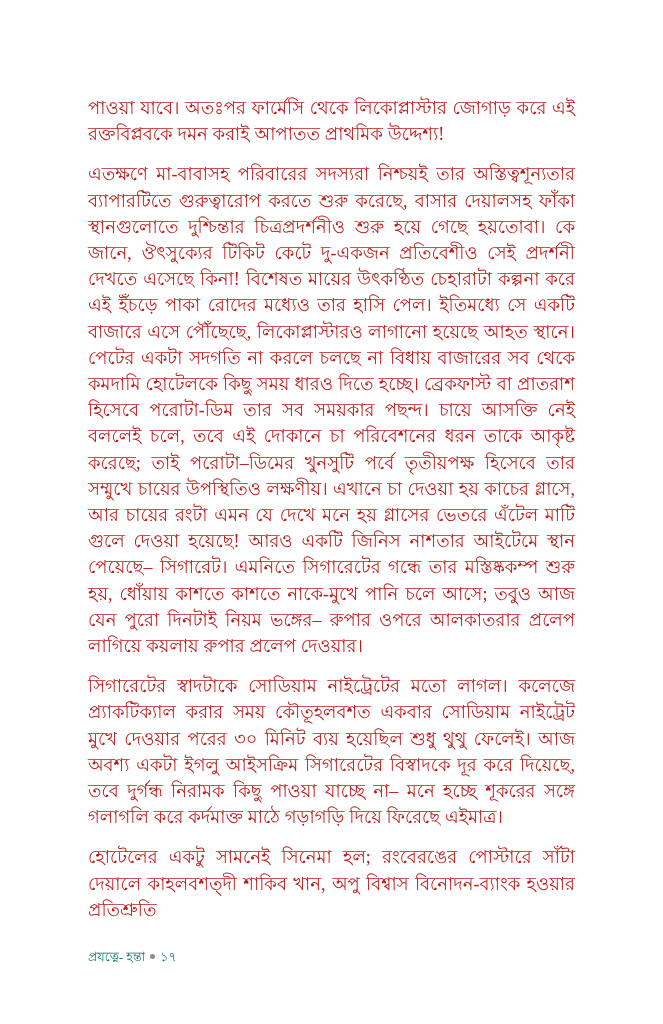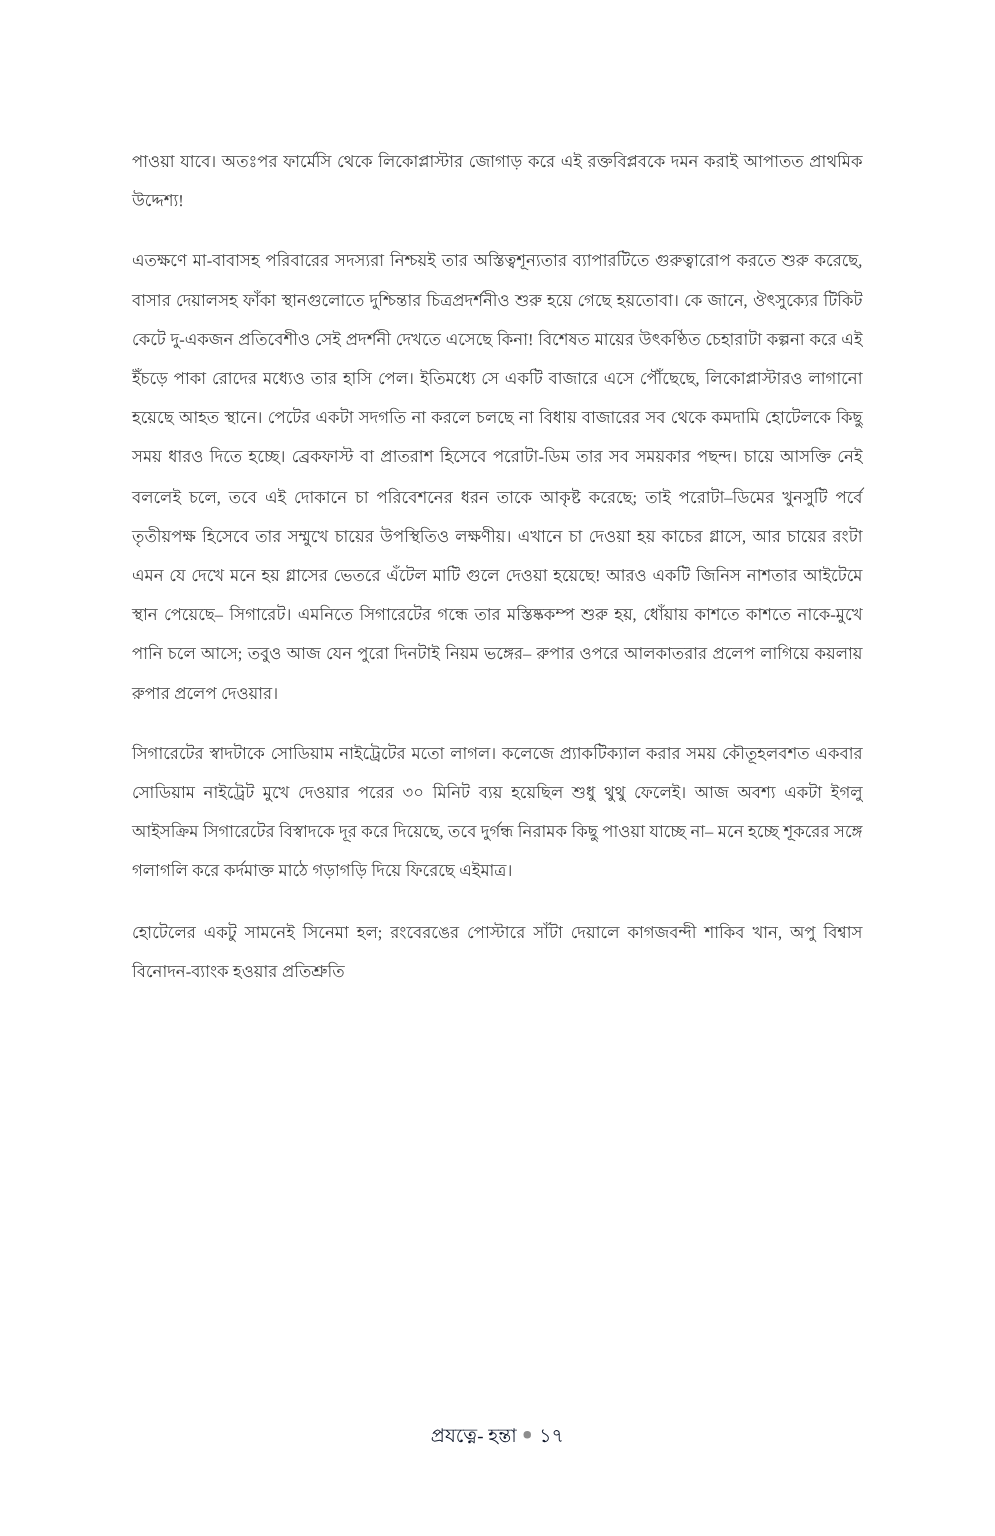--- a/index.html
+++ b/index.html
@@ -26,41 +26,41 @@
     left: 88px;
     top: 95px;
     width: 487px;
   }
 
   .para {
     margin: 0 0 14px 0;
     text-align: justify;
     text-align-last: left;
     text-justify: inter-word;
-    font-size: 11px;
+    font-size: 18px;
     line-height: 26.2px;
-    color: #404040;
+    color: #b91c1c;
     font-family: "Liberation Serif", "DejaVu Serif", serif;
     word-spacing: 0.02em;
     -webkit-font-smoothing: antialiased;
   }
 
   .para:last-of-type {
     margin-bottom: 0;
   }
 
   .footer {
     position: absolute;
     left: 88px;
     top: 948px;
     width: 487px;
-    text-align: center;
+    text-align: left;
     font-size: 12.6px;
     line-height: 18px;
-    color: #0f172a;
+    color: #0f766e;
     font-family: "Liberation Serif", "DejaVu Serif", serif;
     white-space: nowrap;
   }
 
   .footer .sep-dot {
     display: inline-block;
     width: 5px;
     height: 5px;
     border-radius: 50%;
     background: #8d8d8d;
@@ -75,20 +75,20 @@
 </style>
 </head>
 <body>
 
 <div class="page">
 
   <div class="text-column">
     <p class="para">পাওয়া যাবে। অতঃপর ফার্মেসি থেকে লিকোপ্লাস্টার জোগাড় করে এই রক্তবিপ্লবকে দমন করাই আপাতত প্রাথমিক উদ্দেশ্য!</p>
     <p class="para">এতক্ষণে মা-বাবাসহ পরিবারের সদস্যরা নিশ্চয়ই তার অস্তিত্বশূন্যতার ব্যাপারটিতে গুরুত্বারোপ করতে শুরু করেছে, বাসার দেয়ালসহ ফাঁকা স্থানগুলোতে দুশ্চিন্তার চিত্রপ্রদর্শনীও শুরু হয়ে গেছে হয়তোবা। কে জানে, ঔৎসুক্যের টিকিট কেটে দু-একজন প্রতিবেশীও সেই প্রদর্শনী দেখতে এসেছে কিনা! বিশেষত মায়ের উৎকণ্ঠিত চেহারাটা কল্পনা করে এই ইঁচড়ে পাকা রোদের মধ্যেও তার হাসি পেল। ইতিমধ্যে সে একটি বাজারে এসে পৌঁছেছে, লিকোপ্লাস্টারও লাগানো হয়েছে আহত স্থানে। পেটের একটা সদগতি না করলে চলছে না বিধায় বাজারের সব থেকে কমদামি হোটেলকে কিছু সময় ধারও দিতে হচ্ছে। ব্রেকফাস্ট বা প্রাতরাশ হিসেবে পরোটা-ডিম তার সব সময়কার পছন্দ। চায়ে আসক্তি নেই বললেই চলে, তবে এই দোকানে চা পরিবেশনের ধরন তাকে আকৃষ্ট করেছে; তাই পরোটা–ডিমের খুনসুটি পর্বে তৃতীয়পক্ষ হিসেবে তার সম্মুখে চায়ের উপস্থিতিও লক্ষণীয়। এখানে চা দেওয়া হয় কাচের গ্লাসে, আর চায়ের রংটা এমন যে দেখে মনে হয় গ্লাসের ভেতরে এঁটেল মাটি গুলে দেওয়া হয়েছে! আরও একটি জিনিস নাশতার আইটেমে স্থান পেয়েছে– সিগারেট। এমনিতে সিগারেটের গন্ধে তার মস্তিষ্ককম্প শুরু হয়, ধোঁয়ায় কাশতে কাশতে নাকে-মুখে পানি চলে আসে; তবুও আজ যেন পুরো দিনটাই নিয়ম ভঙ্গের– রুপার ওপরে আলকাতরার প্রলেপ লাগিয়ে কয়লায় রুপার প্রলেপ দেওয়ার।</p>
     <p class="para">সিগারেটের স্বাদটাকে সোডিয়াম নাইট্রেটের মতো লাগল। কলেজে প্র্যাকটিক্যাল করার সময় কৌতূহলবশত একবার সোডিয়াম নাইট্রেট মুখে দেওয়ার পরের ৩০ মিনিট ব্যয় হয়েছিল শুধু থুথু ফেলেই। আজ অবশ্য একটা ইগলু আইসক্রিম সিগারেটের বিস্বাদকে দূর করে দিয়েছে, তবে দুর্গন্ধ নিরামক কিছু পাওয়া যাচ্ছে না– মনে হচ্ছে শূকরের সঙ্গে গলাগলি করে কর্দমাক্ত মাঠে গড়াগড়ি দিয়ে ফিরেছে এইমাত্র।</p>
-    <p class="para">হোটেলের একটু সামনেই সিনেমা হল; রংবেরঙের পোস্টারে সাঁটা দেয়ালে কাগজবন্দী শাকিব খান, অপু বিশ্বাস বিনোদন-ব্যাংক হওয়ার প্রতিশ্রুতি</p>
+    <p class="para">হোটেলের একটু সামনেই সিনেমা হল; রংবেরঙের পোস্টারে সাঁটা দেয়ালে কাহলবশত্দী শাকিব খান, অপু বিশ্বাস বিনোদন-ব্যাংক হওয়ার প্রতিশ্রুতি</p>
   </div>
 
   <div class="footer">
     <span class="footer-label">প্রযত্নে- হন্তা</span><span class="sep-dot"></span><span class="footer-page">১৭</span>
   </div>
 
 </div>
 
 </body></html>

